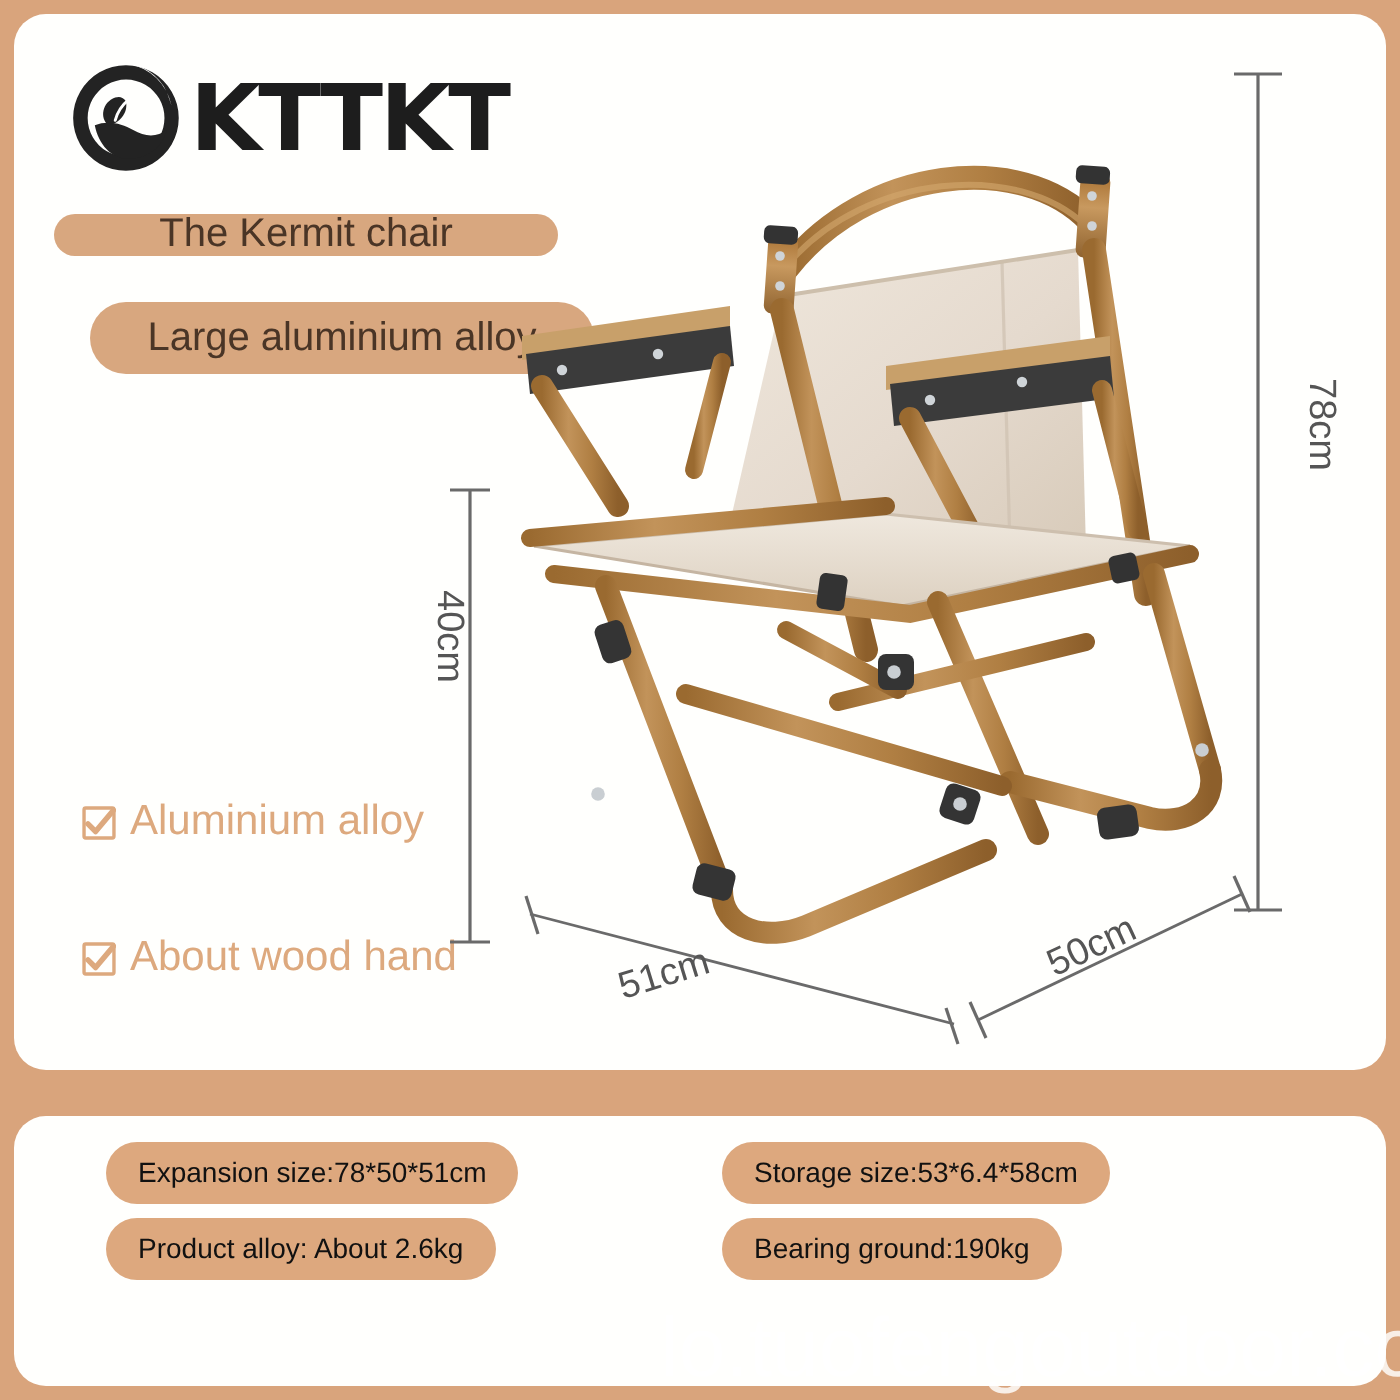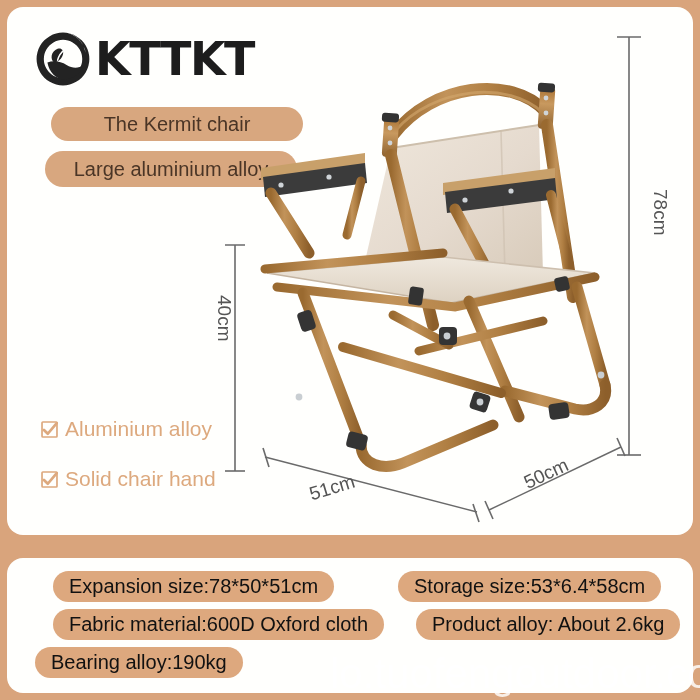--- a/index.html
+++ b/index.html
@@ -63,43 +63,43 @@
     background: #d8a77f;
     border-radius: 999px;
     color: #4a3526;
     display: flex;
     align-items: center;
     justify-content: center;
     box-sizing: border-box;
   }
   #title-pill-1 {
     position: absolute;
-    left: 44px; top: 100px;
-    width: 252px; height: 34px;
+    left: 20px; top: 100px;
+    width: 252px; height: 21px;
     font-size: 20px;
   }
   #title-pill-2 {
     position: absolute;
     left: 38px; top: 144px;
     width: 252px; height: 36px;
     font-size: 20px;
   }
 
   
   .feature {
     position: absolute;
     left: 34px;
     display: flex;
     align-items: center;
     gap: 7px;
     color: #dda97e;
     font-size: 21px;
     white-space: nowrap;
   }
-  #feature-0 { top: 410px; align-items: center; }
+  #feature-0 { top: 392px; align-items: center; }
   #feature-1 { top: 460px; }
   .check-box { width: 17px; height: 17px; display: block; flex: 0 0 auto; }
 
   
   #chair-figure {
     position: absolute;
     left: 236px; top: 18px;
     width: 400px; height: 470px;
   }
   #chair-svg { width: 100%; height: 100%; display: block; }
@@ -129,21 +129,21 @@
     column-gap: 6px;
     row-gap: 2px;
     padding: 10px 20px 12px 20px;
     box-sizing: border-box;
   }
   .spec-cell { display: flex; align-items: center; }
   .spec-pill {
     background: #dda87e;
     border-radius: 999px;
     color: #111;
-    font-size: 20px;
+    font-size: 14px;
     height: 31px;
     display: flex;
     align-items: center;
     padding: 0 16px;
     box-sizing: border-box;
     white-space: nowrap;
   }
   .spec-col-left .spec-pill { margin-left: 26px; }
   .spec-col-right .spec-pill { margin-left: 8px; }
 
@@ -190,21 +190,21 @@
         <rect x="1.2" y="1.2" width="17.6" height="17.6" rx="1" fill="none" stroke="#dda97e" stroke-width="2"></rect>
         <path d="M3.5 10.5 L8 15 L18.5 2.5" fill="none" stroke="#dda97e" stroke-width="3.2" stroke-linecap="round" stroke-linejoin="round"></path>
       </svg>
       <span>Aluminium alloy</span>
     </div>
     <div class="feature" id="feature-1">
       <svg class="check-box" viewBox="0 0 20 20">
         <rect x="1.2" y="1.2" width="17.6" height="17.6" rx="1" fill="none" stroke="#dda97e" stroke-width="2"></rect>
         <path d="M3.5 10.5 L8 15 L18.5 2.5" fill="none" stroke="#dda97e" stroke-width="3.2" stroke-linecap="round" stroke-linejoin="round"></path>
       </svg>
-      <span>Solid chair hand</span>
+      <span>About wood hand</span>
     </div>
 
     <div id="chair-figure">
       <svg id="chair-svg" viewBox="0 0 400 470">
         <defs>
           <linearGradient id="wood" x1="0" y1="0" x2="1" y2="0">
             <stop offset="0%" stop-color="#9a6a30"></stop>
             <stop offset="35%" stop-color="#c2935a"></stop>
             <stop offset="65%" stop-color="#b07f43"></stop>
             <stop offset="100%" stop-color="#8d5f2b"></stop>
@@ -347,25 +347,22 @@
 
   <div class="card" id="lower-card">
     <div id="spec-grid">
       <div class="spec-cell spec-col-left">
         <div class="spec-pill">Expansion size:78*50*51cm</div>
       </div>
       <div class="spec-cell spec-col-right">
         <div class="spec-pill">Storage size:53*6.4*58cm</div>
       </div>
       <div class="spec-cell spec-col-left">
-        <div class="spec-pill">Fabric material:600D Oxford cloth</div>
-      </div>
-      <div class="spec-cell spec-col-left">
         <div class="spec-pill">Product alloy: About 2.6kg</div>
       </div>
       <div class="spec-cell spec-col-right">
-        <div class="spec-pill">Bearing alloy:190kg</div>
+        <div class="spec-pill">Bearing ground:190kg</div>
       </div>
     </div>
   </div>
 
   <div id="watermark">lo.tuofengoutdoor.com</div>
 </div>
 
 </body></html>

